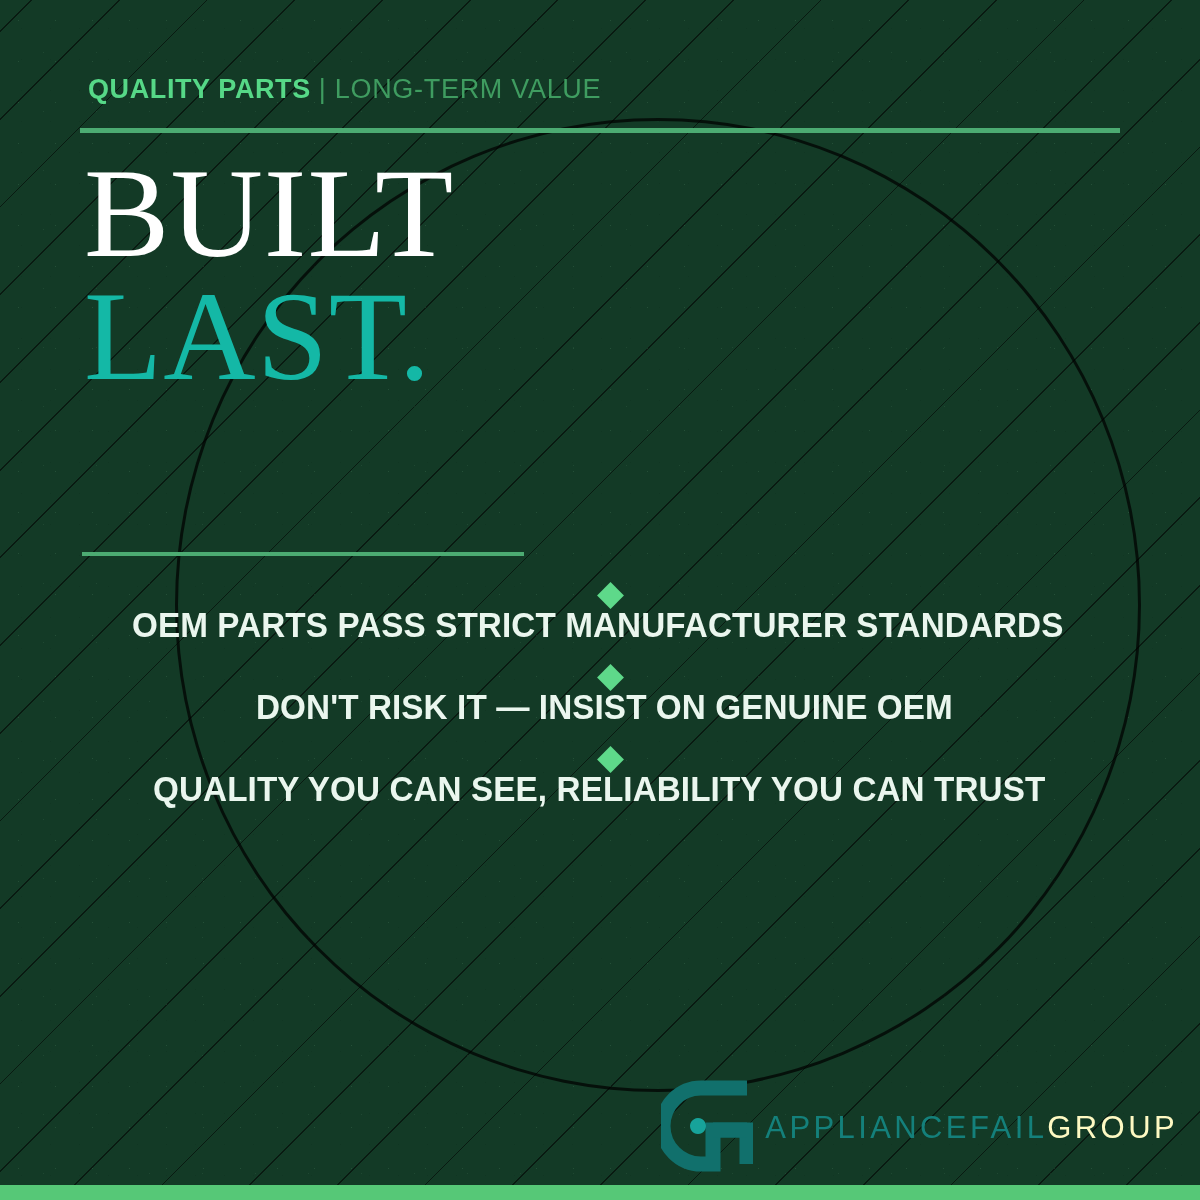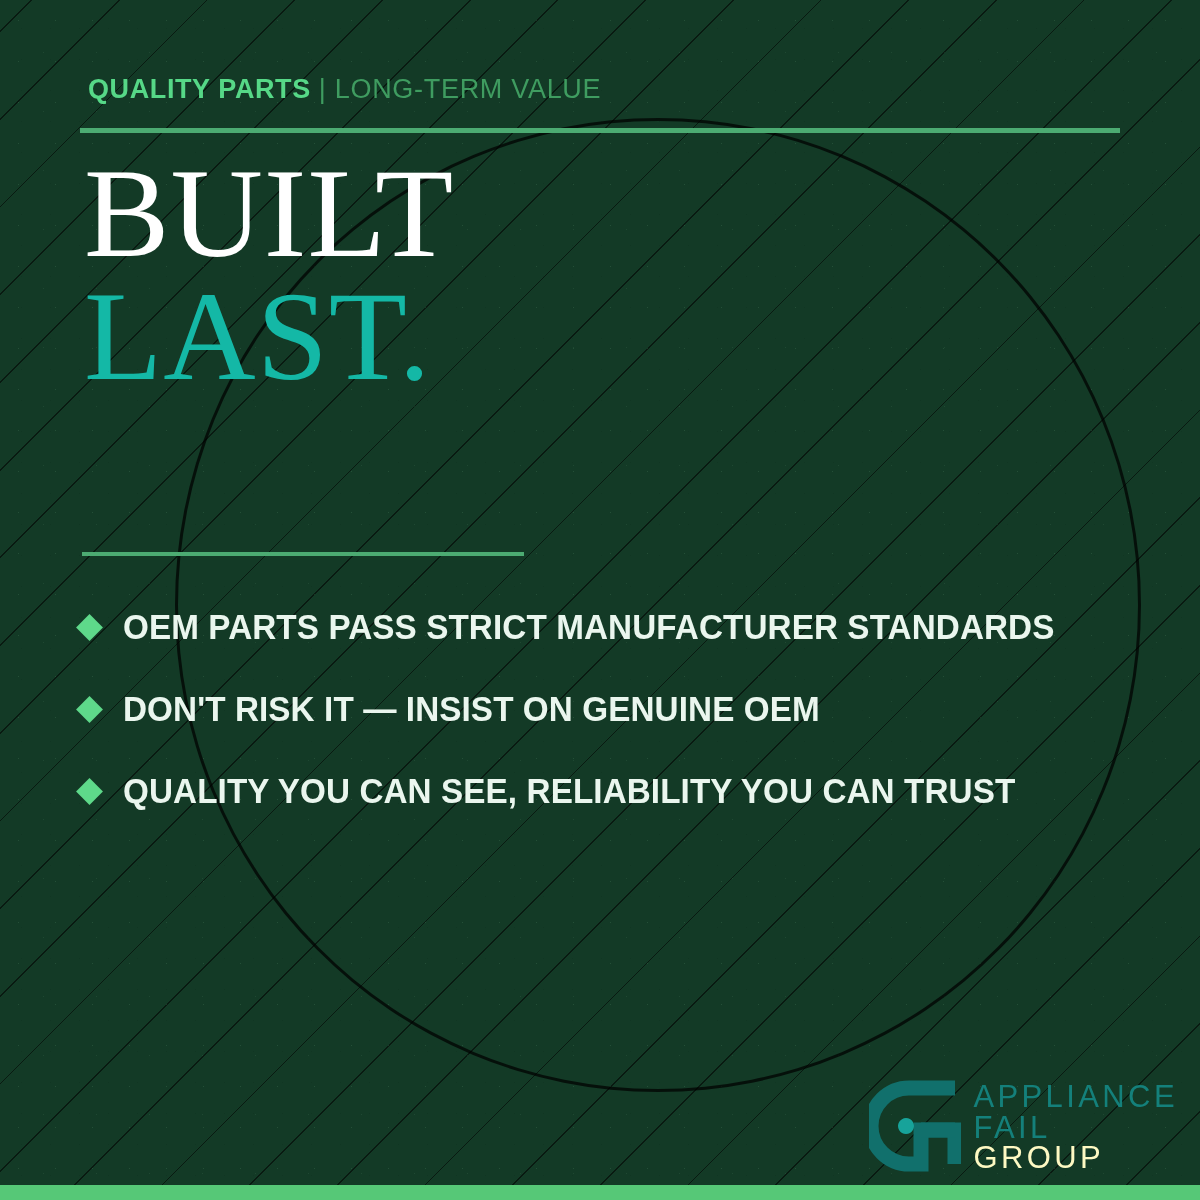--- a/index.html
+++ b/index.html
@@ -93,20 +93,21 @@
   }
 
   
   .bullets{
     position:absolute;left:80px;top:586px;
     width:1085px;
   }
   .bullet{
     display:flex;align-items:center;
     height:82px;
+    flex-direction:column;
   }
   .diamond{
     width:19px;height:19px;
     background:#5ed98a;
     transform:rotate(45deg);
     flex:0 0 auto;
     margin-right:24px;
   }
   .btext{
     color:#eaf6ee;
@@ -118,21 +119,21 @@
     transform-origin:left center;
   }
 
   
   .logo{
     position:absolute;right:22px;bottom:24px;
     display:flex;align-items:center;
   }
   .logo-mark{flex:0 0 auto;margin-right:12px;}
   .logo-words{
-    display:flex;flex-direction:column;
+    display:flex;flex-direction:row;
     line-height:.99;
   }
   .logo-words span{
     font-size:31px;
     letter-spacing:3.4px;
     font-weight:normal;
   }
   .lw1,.lw2{color:#14807b;}
   .lw3{color:#fef9c3;}
 

